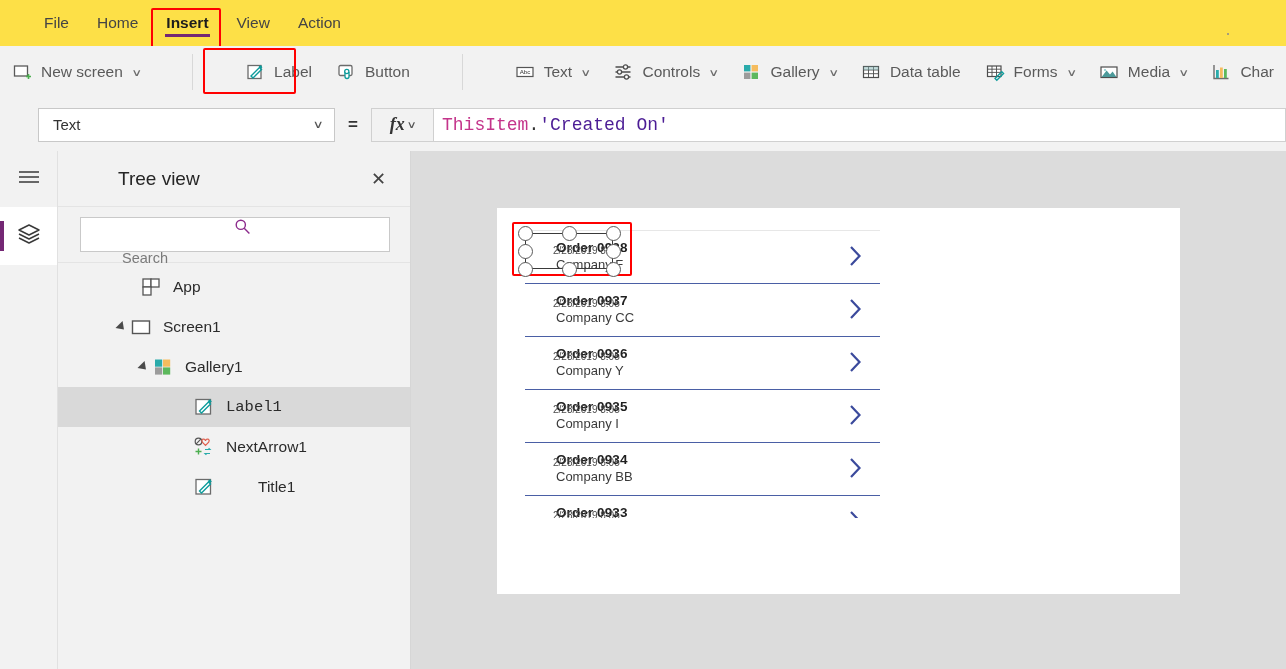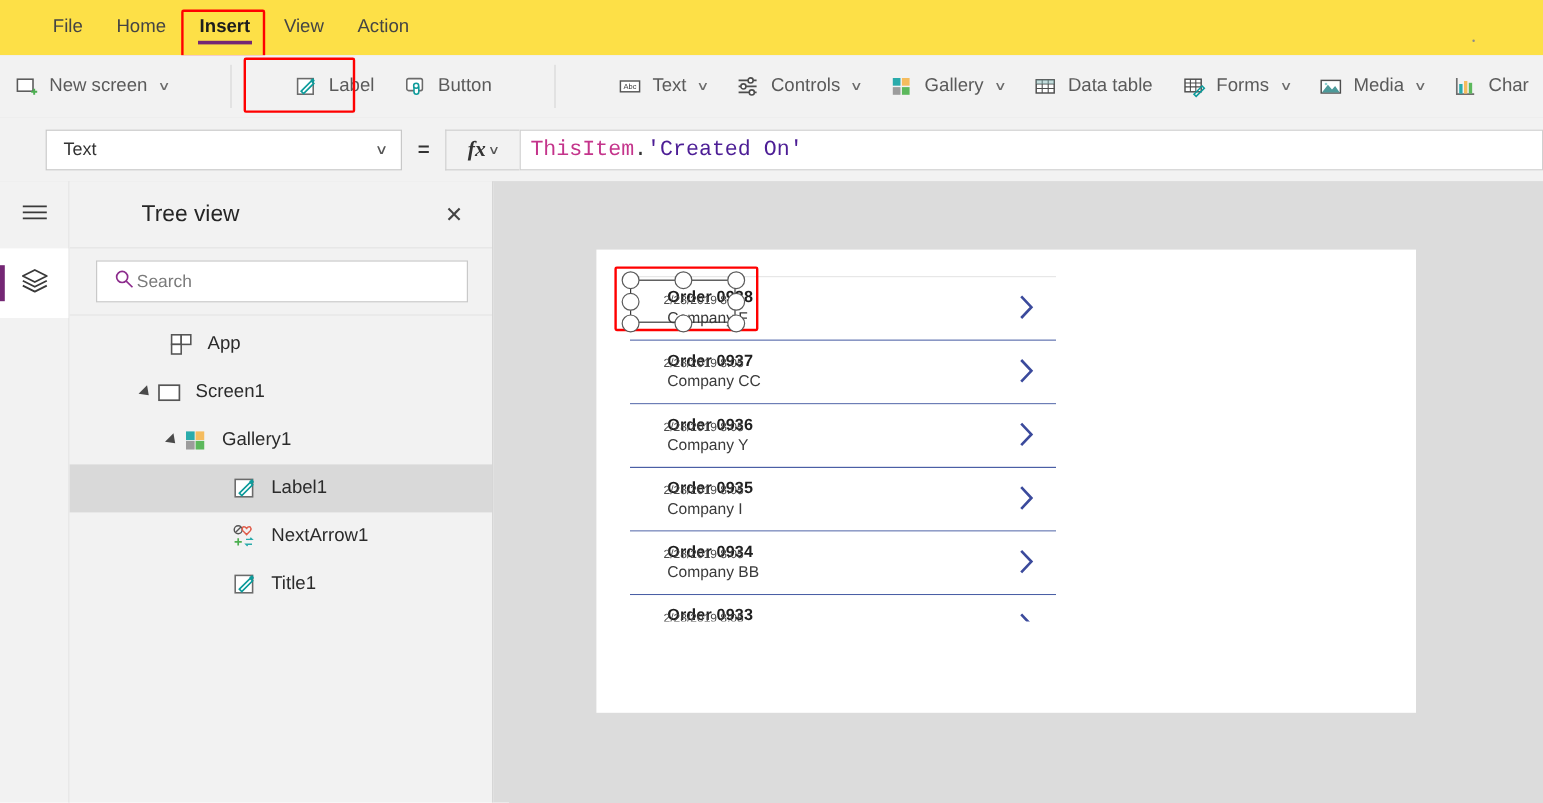--- a/index.html
+++ b/index.html
@@ -260,21 +260,23 @@
     border-bottom: 1px solid #e4e4e4;
     box-sizing: border-box;
   }
   .tree-search {
     width: 311px; height: 35px;
     background: #ffffff;
     border: 1px solid #c9c9c9;
     box-sizing: border-box;
     display: flex;
     align-items: center;
+    gap: 10px;
     padding-left: 14px;
+    flex-direction: column;
   }
   .tree-search input {
     border: none;
     outline: none;
     font-family: "Liberation Sans", sans-serif;
     font-size: 14.5px;
     color: #333;
     background: transparent;
     width: 240px;
   }
@@ -283,21 +285,21 @@
   .tree-list { padding-top: 4px; }
   .tree-row {
     height: 40px;
     display: flex;
     align-items: center;
     font-size: 15.5px;
     color: #2b2b2b;
     cursor: default;
     position: relative;
   }
-  .tree-row.selected { background: #d9d9d9; }
+  .tree-row.selected { background: #d9d9d9; font-family: Liberation Mono, monospace; }
   .tree-arrow {
     width: 0; height: 0;
     border-top: 5px solid transparent;
     border-bottom: 5px solid transparent;
     border-left: 7px solid #4a4a4a;
     transform: rotate(45deg);
     margin-right: 5px;
     flex: 0 0 auto;
   }
   .tree-ico { width: 22px; height: 22px; margin-right: 11px; flex: 0 0 auto; display:block;}
@@ -647,21 +649,21 @@
             <path d="M3.2 7.8 L7.8 3.2" stroke="#555" stroke-width="1.2"></path>
             <path d="M15.5 3.2 a2.2 2.2 0 0 0 -3 1.8 a2.2 2.2 0 0 0 -3 -1.8 a2.4 2.4 0 0 0 -0.2 3 L12.5 9.5 L15.7 6.2 a2.4 2.4 0 0 0 -0.2 -3 Z" fill="none" stroke="#e05c4a" stroke-width="1.2"></path>
             <path d="M2.5 15.5 H8.5 M5.5 12.5 V18.5" stroke="#4caf50" stroke-width="1.4"></path>
             <path d="M12 13.5 h5 l-1.4 -1.4 M17 17.5 h-5 l1.4 1.4" fill="none" stroke="#2aabab" stroke-width="1.2"></path>
           </svg>
         </span>
         <span>NextArrow1</span>
       </div>
 
 
-      <div class="tree-row" style="padding-left:135px;">
+      <div class="tree-row" style="padding-left:135px;gap:32px;">
         <span class="tree-ico">
           <svg width="22" height="22" viewBox="0 0 22 22">
             <rect x="3" y="3.5" width="14.5" height="14.5" fill="#ffffff" stroke="#6b6b6b" stroke-width="1.3"></rect>
             <path d="M6.5 15 L15.5 6 L17.5 8 L8.5 17 Z" fill="none" stroke="#0d9b9b" stroke-width="1.4"></path>
             <path d="M14.6 5 L17.2 3.2 L18.8 5.8 L16.6 6.9 Z" fill="#0d9b9b"></path>
           </svg>
         </span>
         <span>Title1</span>
       </div>
 

